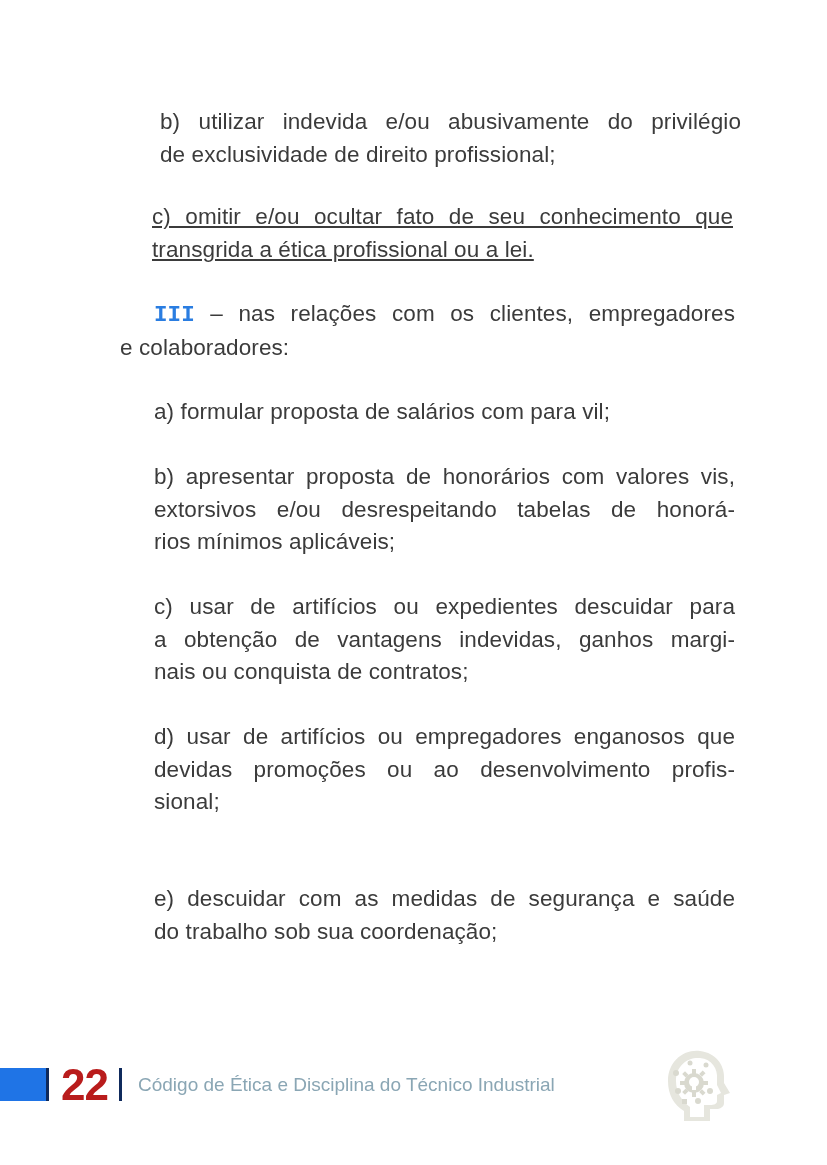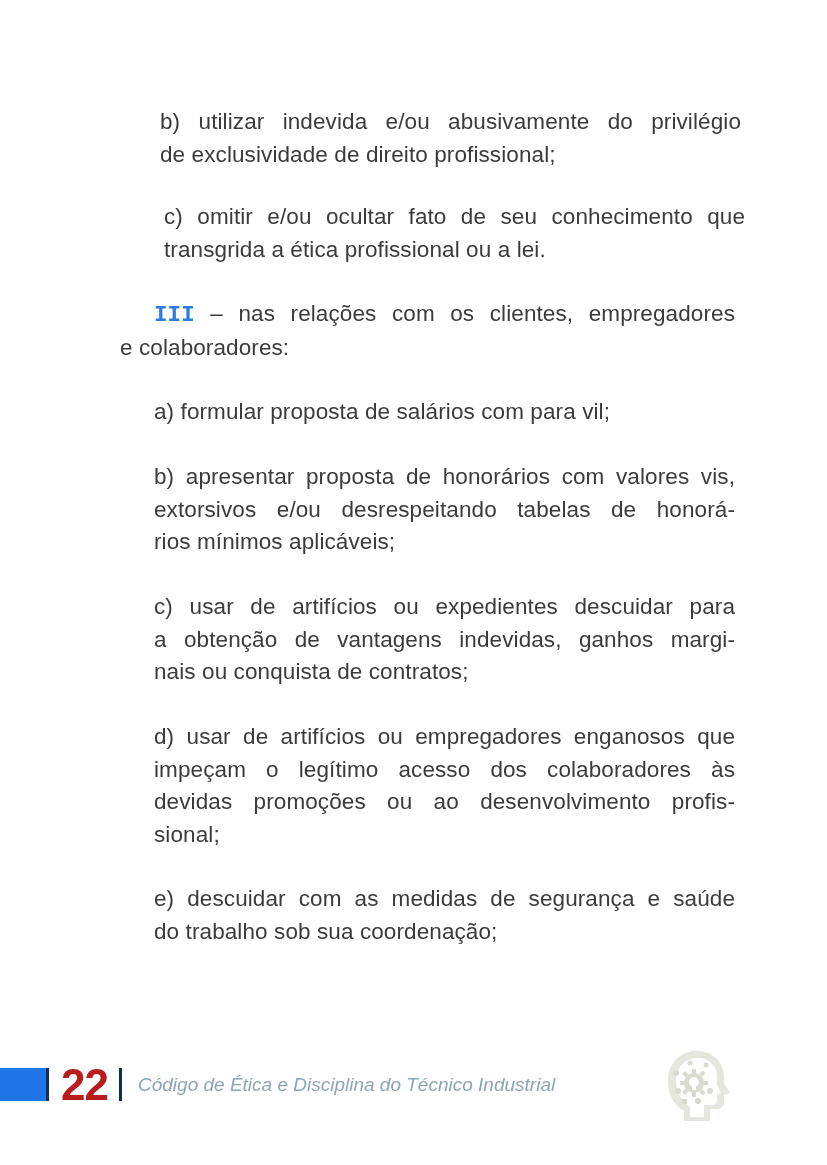--- a/index.html
+++ b/index.html
@@ -77,41 +77,40 @@
       background: #0f2a5c;
     }
     .footer-title {
       position: absolute;
       left: 138px;
       top: 1073px;
       font-size: 19px;
       line-height: 24px;
       color: #8aa6b4;
       white-space: nowrap;
-      font-style: italic;
     }
     .footer-logo {
       position: absolute;
       left: 654px;
       top: 1043px;
       width: 80px;
       height: 80px;
     }
   </style>
 </head>
 <body>
 
 <div class="content">
 
   <div class="para" style="left:160px; top:106px; width:581px;">
     <span class="line just">b) utilizar indevida e/ou abusivamente do privilégio</span>
     <span class="line">de exclusividade de direito profissional;</span>
   </div>
 
-  <div class="para" style="left:164px; top:201px; width:581px;">
+  <div class="para" style="left:152px; top:201px; width:581px;text-decoration:underline;">
     <span class="line just">c) omitir e/ou ocultar fato de seu conhecimento que</span>
     <span class="line">transgrida a ética profissional ou a lei.</span>
   </div>
 
   <div class="para" style="left:120px; top:298px; width:615px;">
     <span class="line just" style="padding-left:34px;"><span class="roman">III</span><span> – nas relações com os clientes, empregadores</span></span>
     <span class="line">e colaboradores:</span>
   </div>
 
   <div class="para" style="left:154px; top:396px; width:581px;">
@@ -125,21 +124,20 @@
   </div>
 
   <div class="para" style="left:154px; top:591px; width:581px;">
     <span class="line just">c) usar de artifícios ou expedientes descuidar para</span>
     <span class="line just">a obtenção de vantagens indevidas, ganhos margi-</span>
     <span class="line">nais ou conquista de contratos;</span>
   </div>
 
   <div class="para" style="left:154px; top:721px; width:581px;">
     <span class="line just">d) usar de artifícios ou empregadores enganosos que</span>
-    <span class="line just">impeçam o legítimo acesso dos colaboradores às</span>
     <span class="line just">devidas promoções ou ao desenvolvimento profis-</span>
     <span class="line">sional;</span>
   </div>
 
   <div class="para" style="left:154px; top:883px; width:581px;">
     <span class="line just">e) descuidar com as medidas de segurança e saúde</span>
     <span class="line">do trabalho sob sua coordenação;</span>
   </div>
 </div>
 

